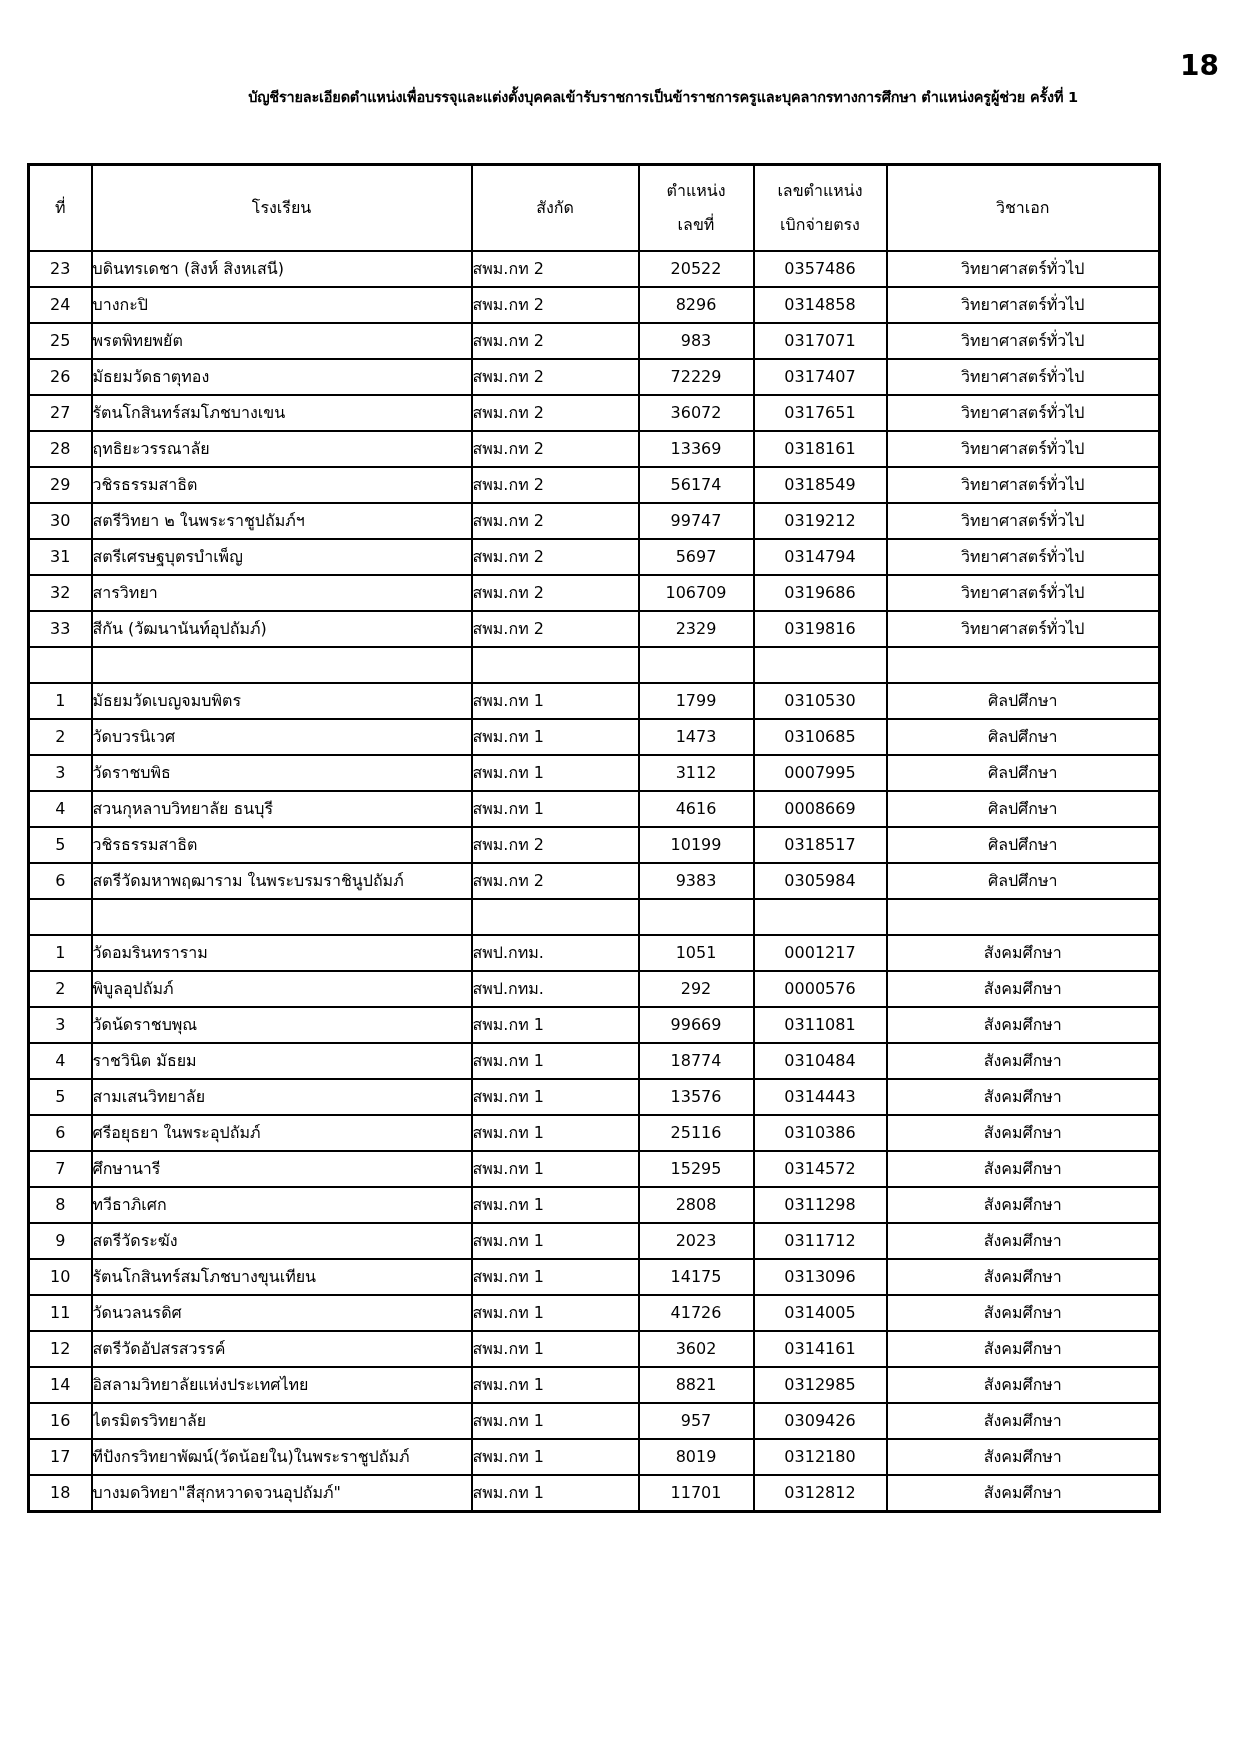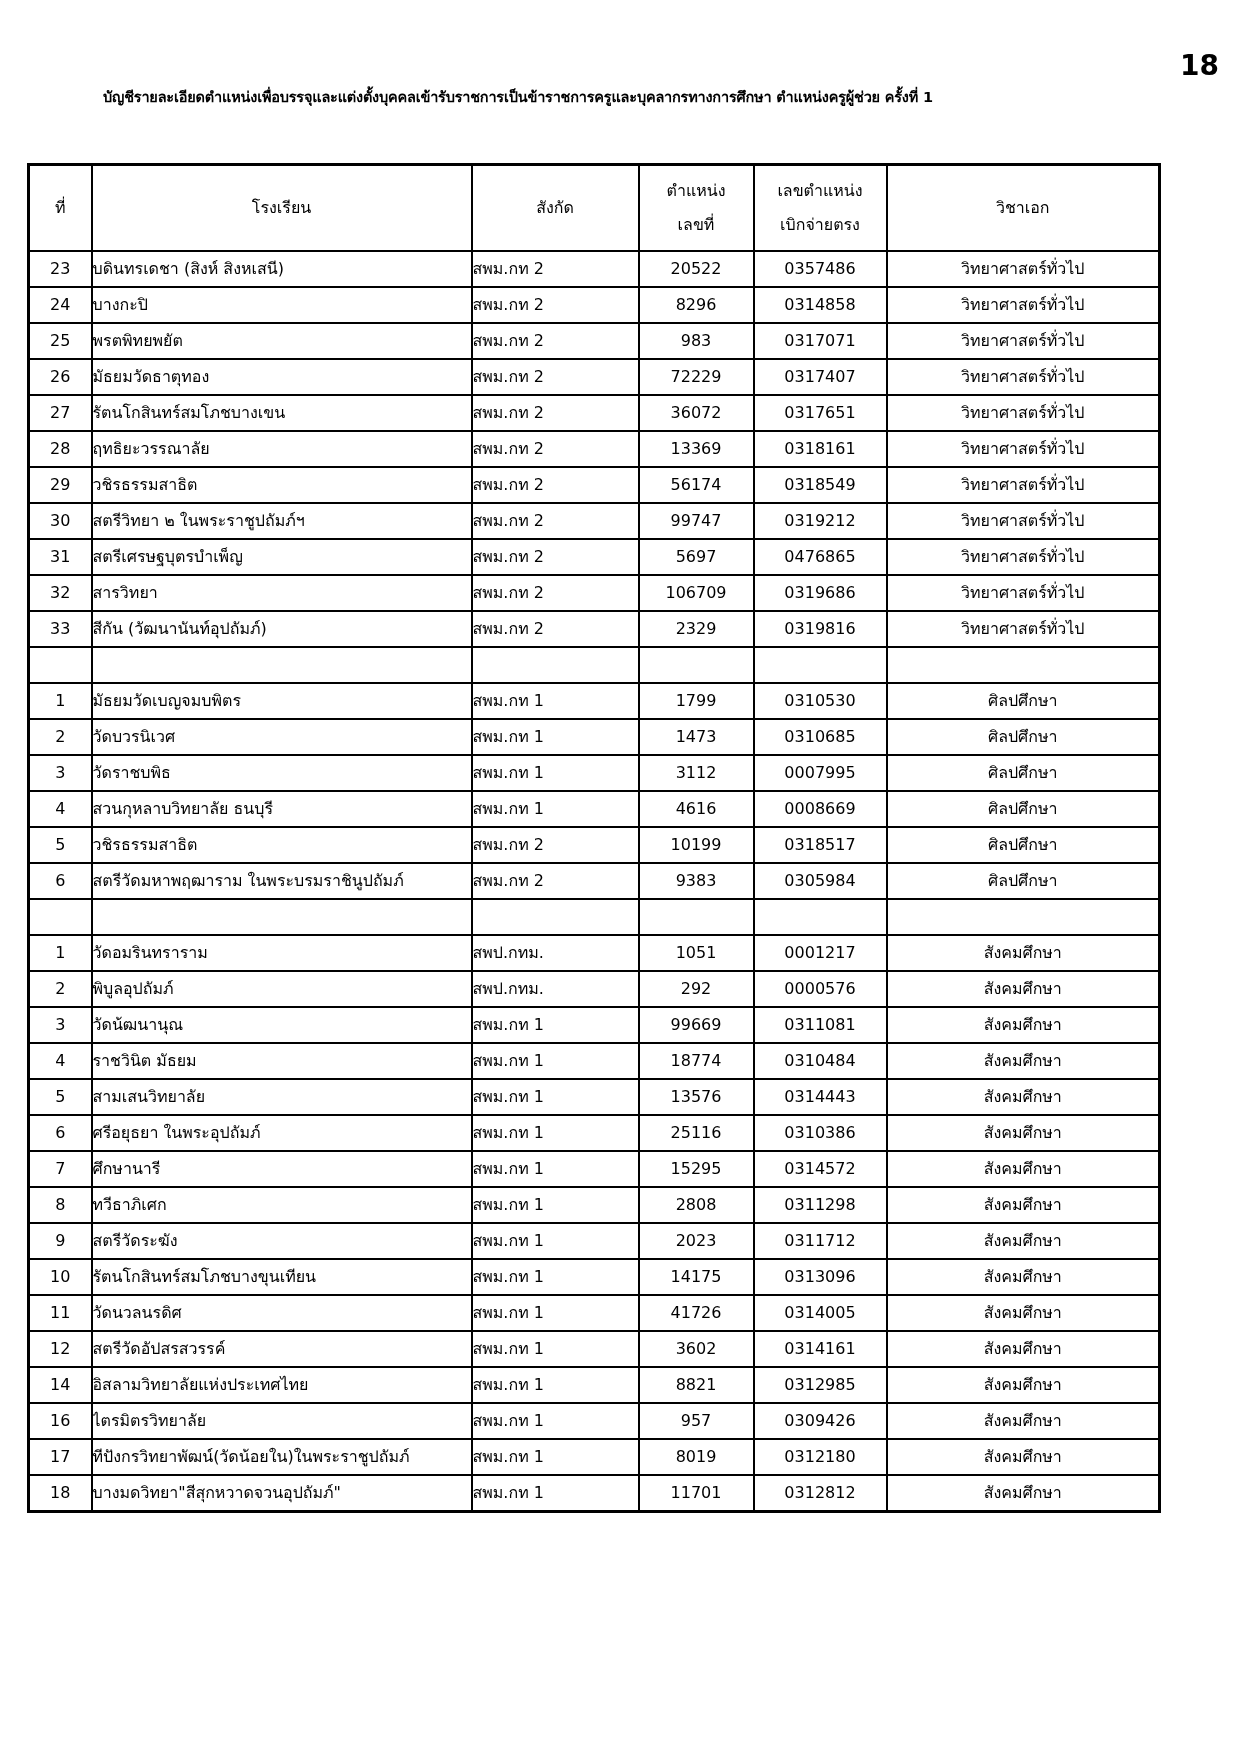--- a/index.html
+++ b/index.html
@@ -7,21 +7,21 @@
     width: 1241px; height: 1755px; position: relative; overflow: hidden;
     font-family: "DejaVu Sans", "Liberation Sans", sans-serif; color: #000;
   }
   .page-number {
     position: absolute; left: 1180px; top: 50px;
     font-family: "DejaVu Sans", sans-serif; font-weight: bold; font-size: 28px; line-height: 32px;
   }
   .doc-title {
     position: absolute; left: 103px; top: 86px; width: 975px;
     font-family: "DejaVu Sans", sans-serif; font-weight: bold; font-size: 14.5px; line-height: 22px;
-    white-space: nowrap; letter-spacing: -0.2px;
+    white-space: nowrap; letter-spacing: -0.2px; text-align: right;
   }
   table.positions {
     position: absolute; left: 27px; top: 163px;
     width: 1131px; border-collapse: collapse; table-layout: fixed;
     border: 3px solid #000;
   }
   table.positions th, table.positions td {
     border: 2px solid #000; padding: 0; overflow: hidden; white-space: nowrap;
     font-family: "DejaVu Sans", sans-serif; font-weight: normal; font-size: 16px;
   }
@@ -131,21 +131,21 @@
         <td class="left">สพม.กท 2</td>
         <td class="center">99747</td>
         <td class="center">0319212</td>
         <td class="center">วิทยาศาสตร์ทั่วไป</td>
       </tr>
       <tr>
         <td class="center">31</td>
         <td class="left">สตรีเศรษฐบุตรบำเพ็ญ</td>
         <td class="left">สพม.กท 2</td>
         <td class="center">5697</td>
-        <td class="center">0476865</td>
+        <td class="center">0314794</td>
         <td class="center">วิทยาศาสตร์ทั่วไป</td>
       </tr>
       <tr>
         <td class="center">32</td>
         <td class="left">สารวิทยา</td>
         <td class="left">สพม.กท 2</td>
         <td class="center">106709</td>
         <td class="center">0319686</td>
         <td class="center">วิทยาศาสตร์ทั่วไป</td>
       </tr>
@@ -232,21 +232,21 @@
       <tr>
         <td class="center">2</td>
         <td class="left">พิบูลอุปถัมภ์</td>
         <td class="left">สพป.กทม.</td>
         <td class="center">292</td>
         <td class="center">0000576</td>
         <td class="center">สังคมศึกษา</td>
       </tr>
       <tr>
         <td class="center">3</td>
-        <td class="left">วัดน้ฒนานุณ</td>
+        <td class="left">วัดน้ดราชบพุณ</td>
         <td class="left">สพม.กท 1</td>
         <td class="center">99669</td>
         <td class="center">0311081</td>
         <td class="center">สังคมศึกษา</td>
       </tr>
       <tr>
         <td class="center">4</td>
         <td class="left">ราชวินิต มัธยม</td>
         <td class="left">สพม.กท 1</td>
         <td class="center">18774</td>

